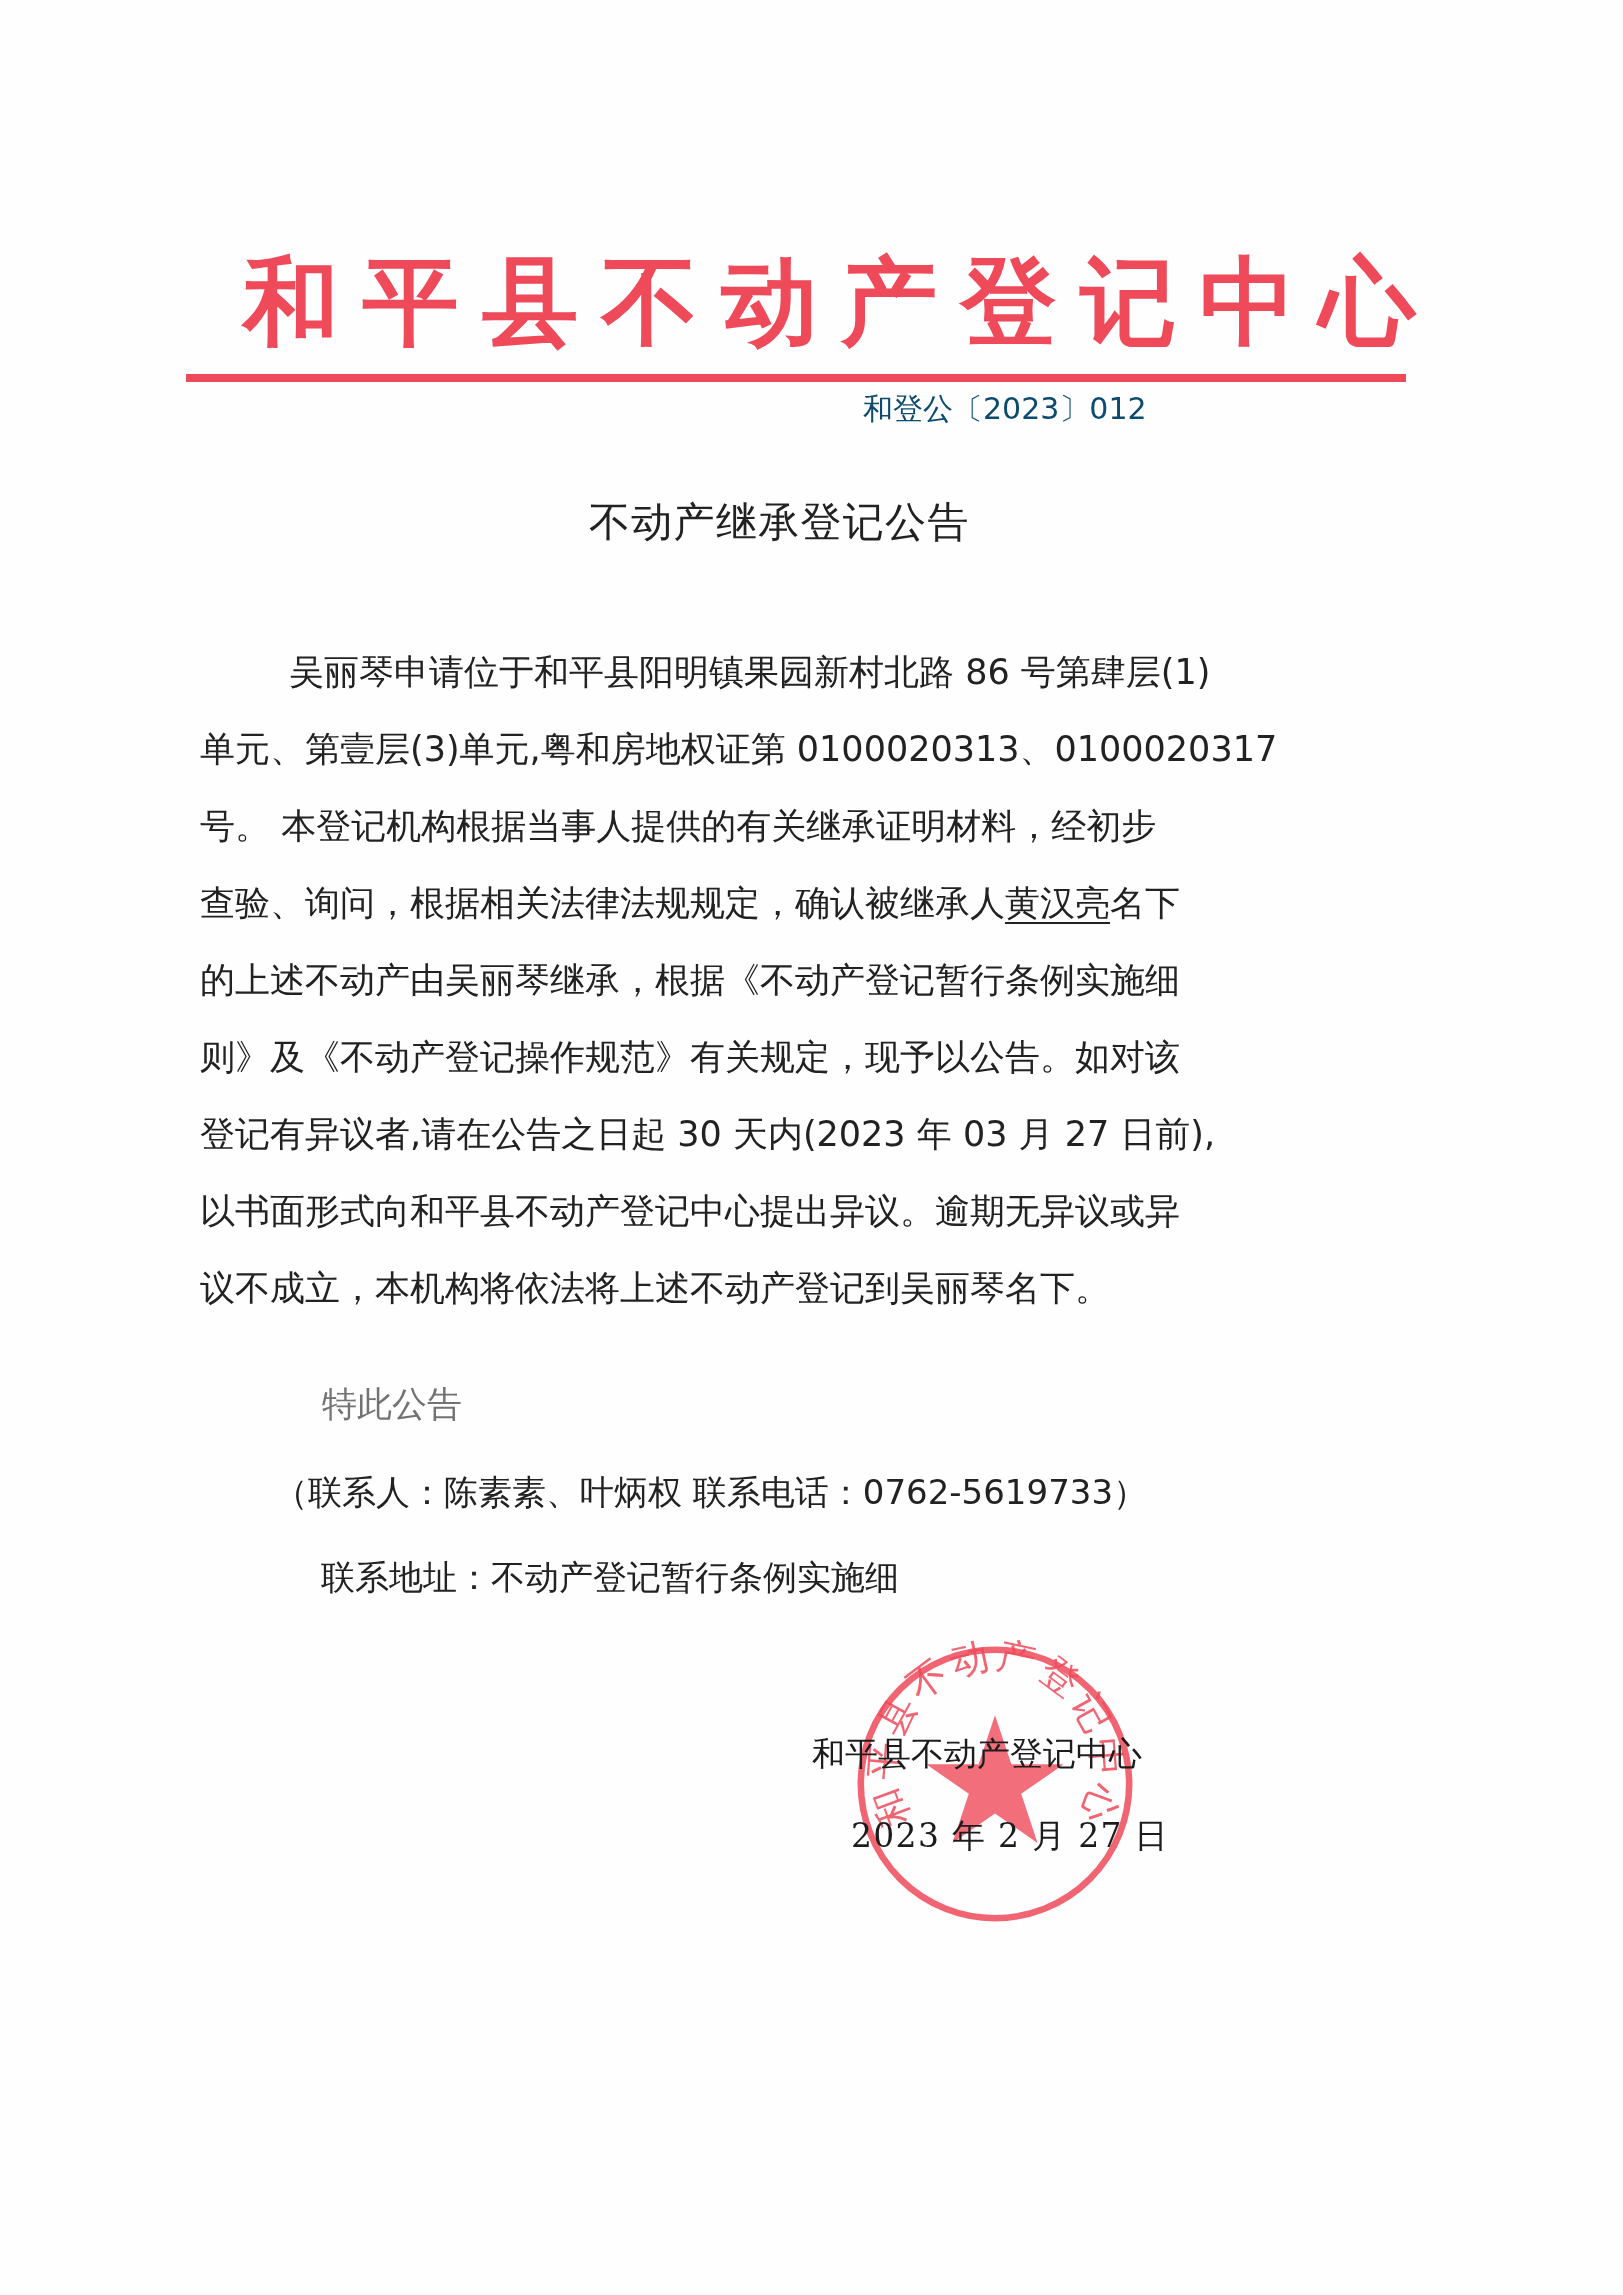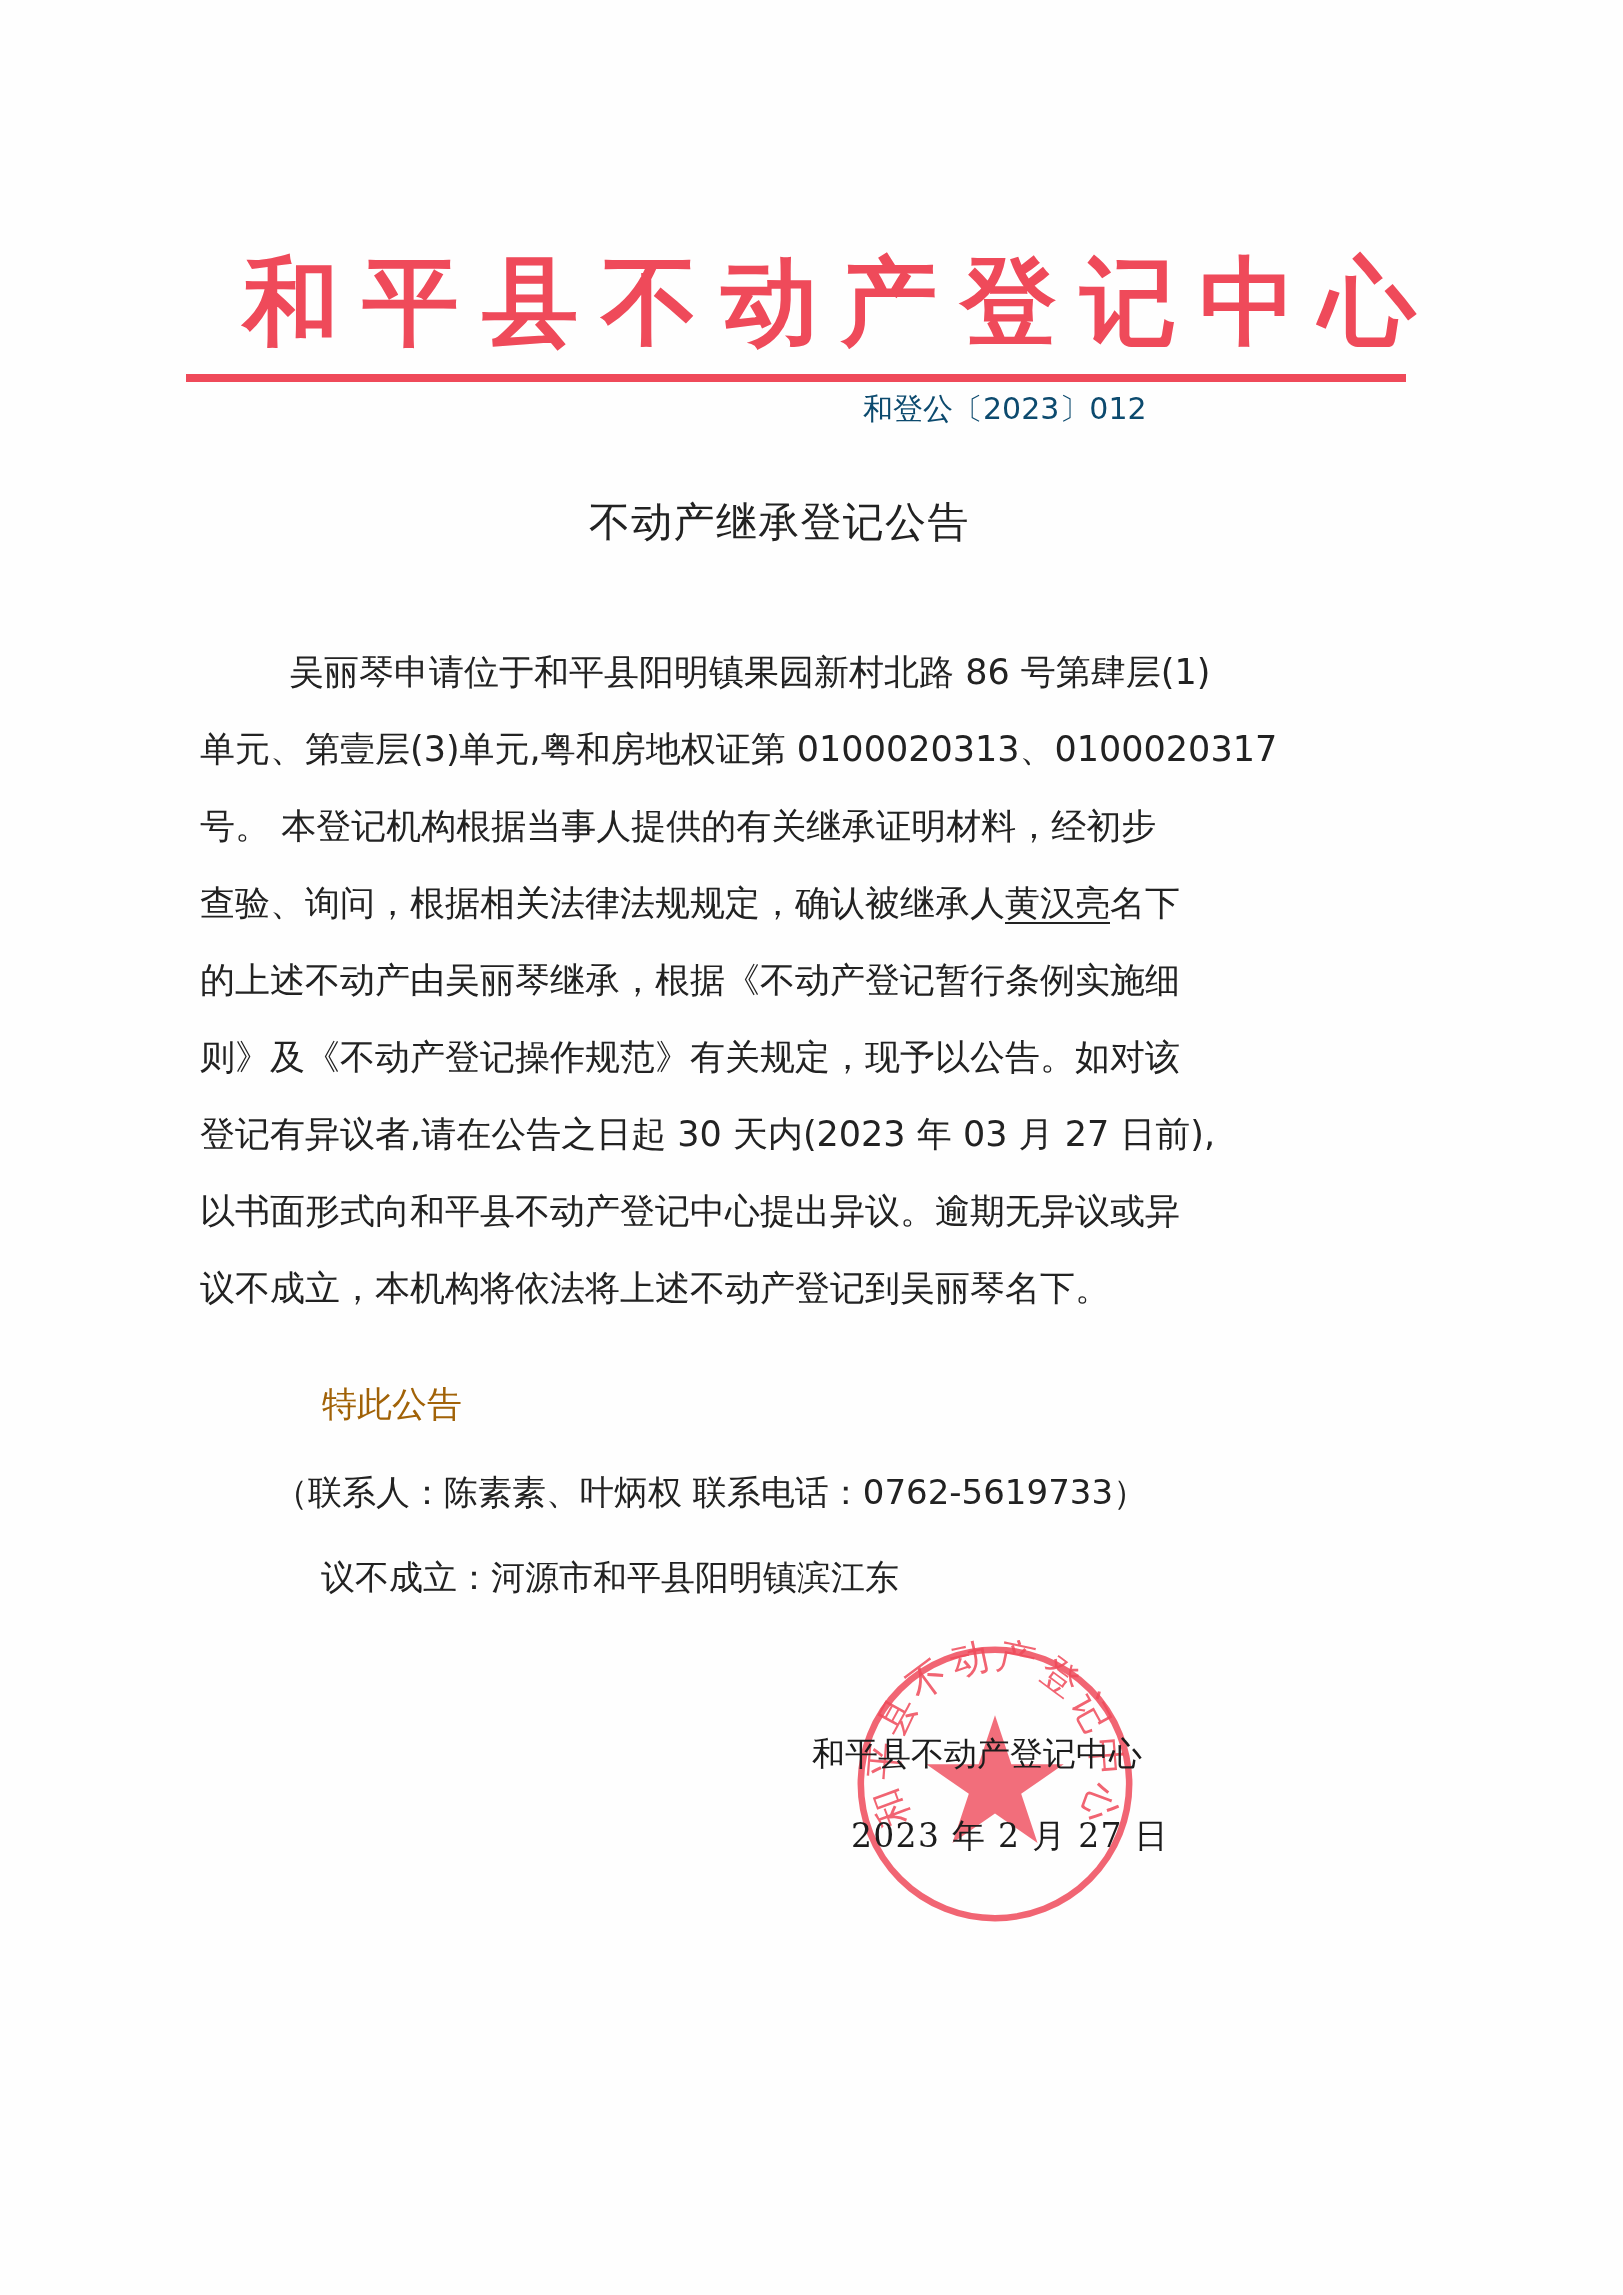--- a/index.html
+++ b/index.html
@@ -20,21 +20,21 @@
                font-family: Liberation Mono, monospace; font-size: 41px; line-height: 59px; color: #222;
                letter-spacing: 1.3px; white-space: nowrap; margin-top: 35px; }
 
   .body-text { position: absolute; left: 200px; top: 634px; width: 1165px;
                font-family: "DejaVu Sans", sans-serif; font-size: 35px; line-height: 77px; color: #222; }
   .body-line { height: 77px; white-space: nowrap; }
   .indent { padding-left: 89px; }
   .underline { text-decoration: underline; text-underline-offset: 6.5px; text-decoration-thickness: 2px; }
 
   .closing { position: absolute; left: 322px; top: 1378px; font-family: "DejaVu Sans", sans-serif;
-             font-size: 35px; line-height: 52px; color: #a16207; white-space: nowrap; }
+             font-size: 35px; line-height: 52px; color: #737373; white-space: nowrap; }
   .contacts { position: absolute; left: 274px; top: 1466px; font-family: "DejaVu Sans", sans-serif;
               font-size: 34px; line-height: 52px; color: #222; white-space: nowrap; }
   .address { position: absolute; left: 321px; top: 1551px; font-family: "DejaVu Sans", sans-serif;
              font-size: 34px; line-height: 52px; color: #222; white-space: nowrap; }
 
   .seal { position: absolute; left: 851px; top: 1640px; width: 288px; height: 288px; }
   .signature { position: absolute; left: 812px; top: 1731px; font-family: "DejaVu Serif", serif;
                font-size: 33px; line-height: 46px; color: #1c1c1c; white-space: nowrap; z-index: 2; }
   .sign-date { position: absolute; left: 851px; top: 1813px; font-family: "DejaVu Serif", serif;
                font-size: 33px; line-height: 46px; color: #1c1c1c; white-space: nowrap; z-index: 2; letter-spacing: 1.3px; }
@@ -58,21 +58,21 @@
     <div class="body-line"><span>查验、询问，根据相关法律法规规定，确认被继承人</span><span class="underline">黄汉亮</span><span>名下</span></div>
     <div class="body-line">的上述不动产由吴丽琴继承，根据《不动产登记暂行条例实施细</div>
     <div class="body-line">则》及《不动产登记操作规范》有关规定，现予以公告。如对该</div>
     <div class="body-line">登记有异议者,请在公告之日起 30 天内(2023 年 03 月 27 日前),</div>
     <div class="body-line">以书面形式向和平县不动产登记中心提出异议。逾期无异议或异</div>
     <div class="body-line">议不成立，本机构将依法将上述不动产登记到吴丽琴名下。</div>
   </div>
 
   <div class="closing">特此公告</div>
   <div class="contacts">（联系人：陈素素、叶炳权  联系电话：0762-5619733）</div>
-  <div class="address">议不成立：河源市和平县阳明镇滨江东</div>
+  <div class="address">联系地址：不动产登记暂行条例实施细</div>
 
   <svg class="seal" viewBox="0 0 440 440" xmlns="http://www.w3.org/2000/svg">
     <defs>
       <path id="sealArc" d="M 85 260 A 150 150 0 1 1 355 260"></path>
     </defs>
     <circle cx="220" cy="220" r="205" fill="none" stroke="#ef4a5a" stroke-width="10" opacity="0.85"></circle>
     <polygon points="220,115 245,190 325,190 260,235 285,310 220,265 155,310 180,235 115,190 195,190" fill="#ef4a5a" opacity="0.8"></polygon>
     <text font-family="DejaVu Sans, sans-serif" font-size="58" fill="#ef4a5a" opacity="0.85" letter-spacing="6">
       <textPath href="#sealArc" startOffset="50%" text-anchor="middle">和平县不动产登记中心</textPath>
     </text>

